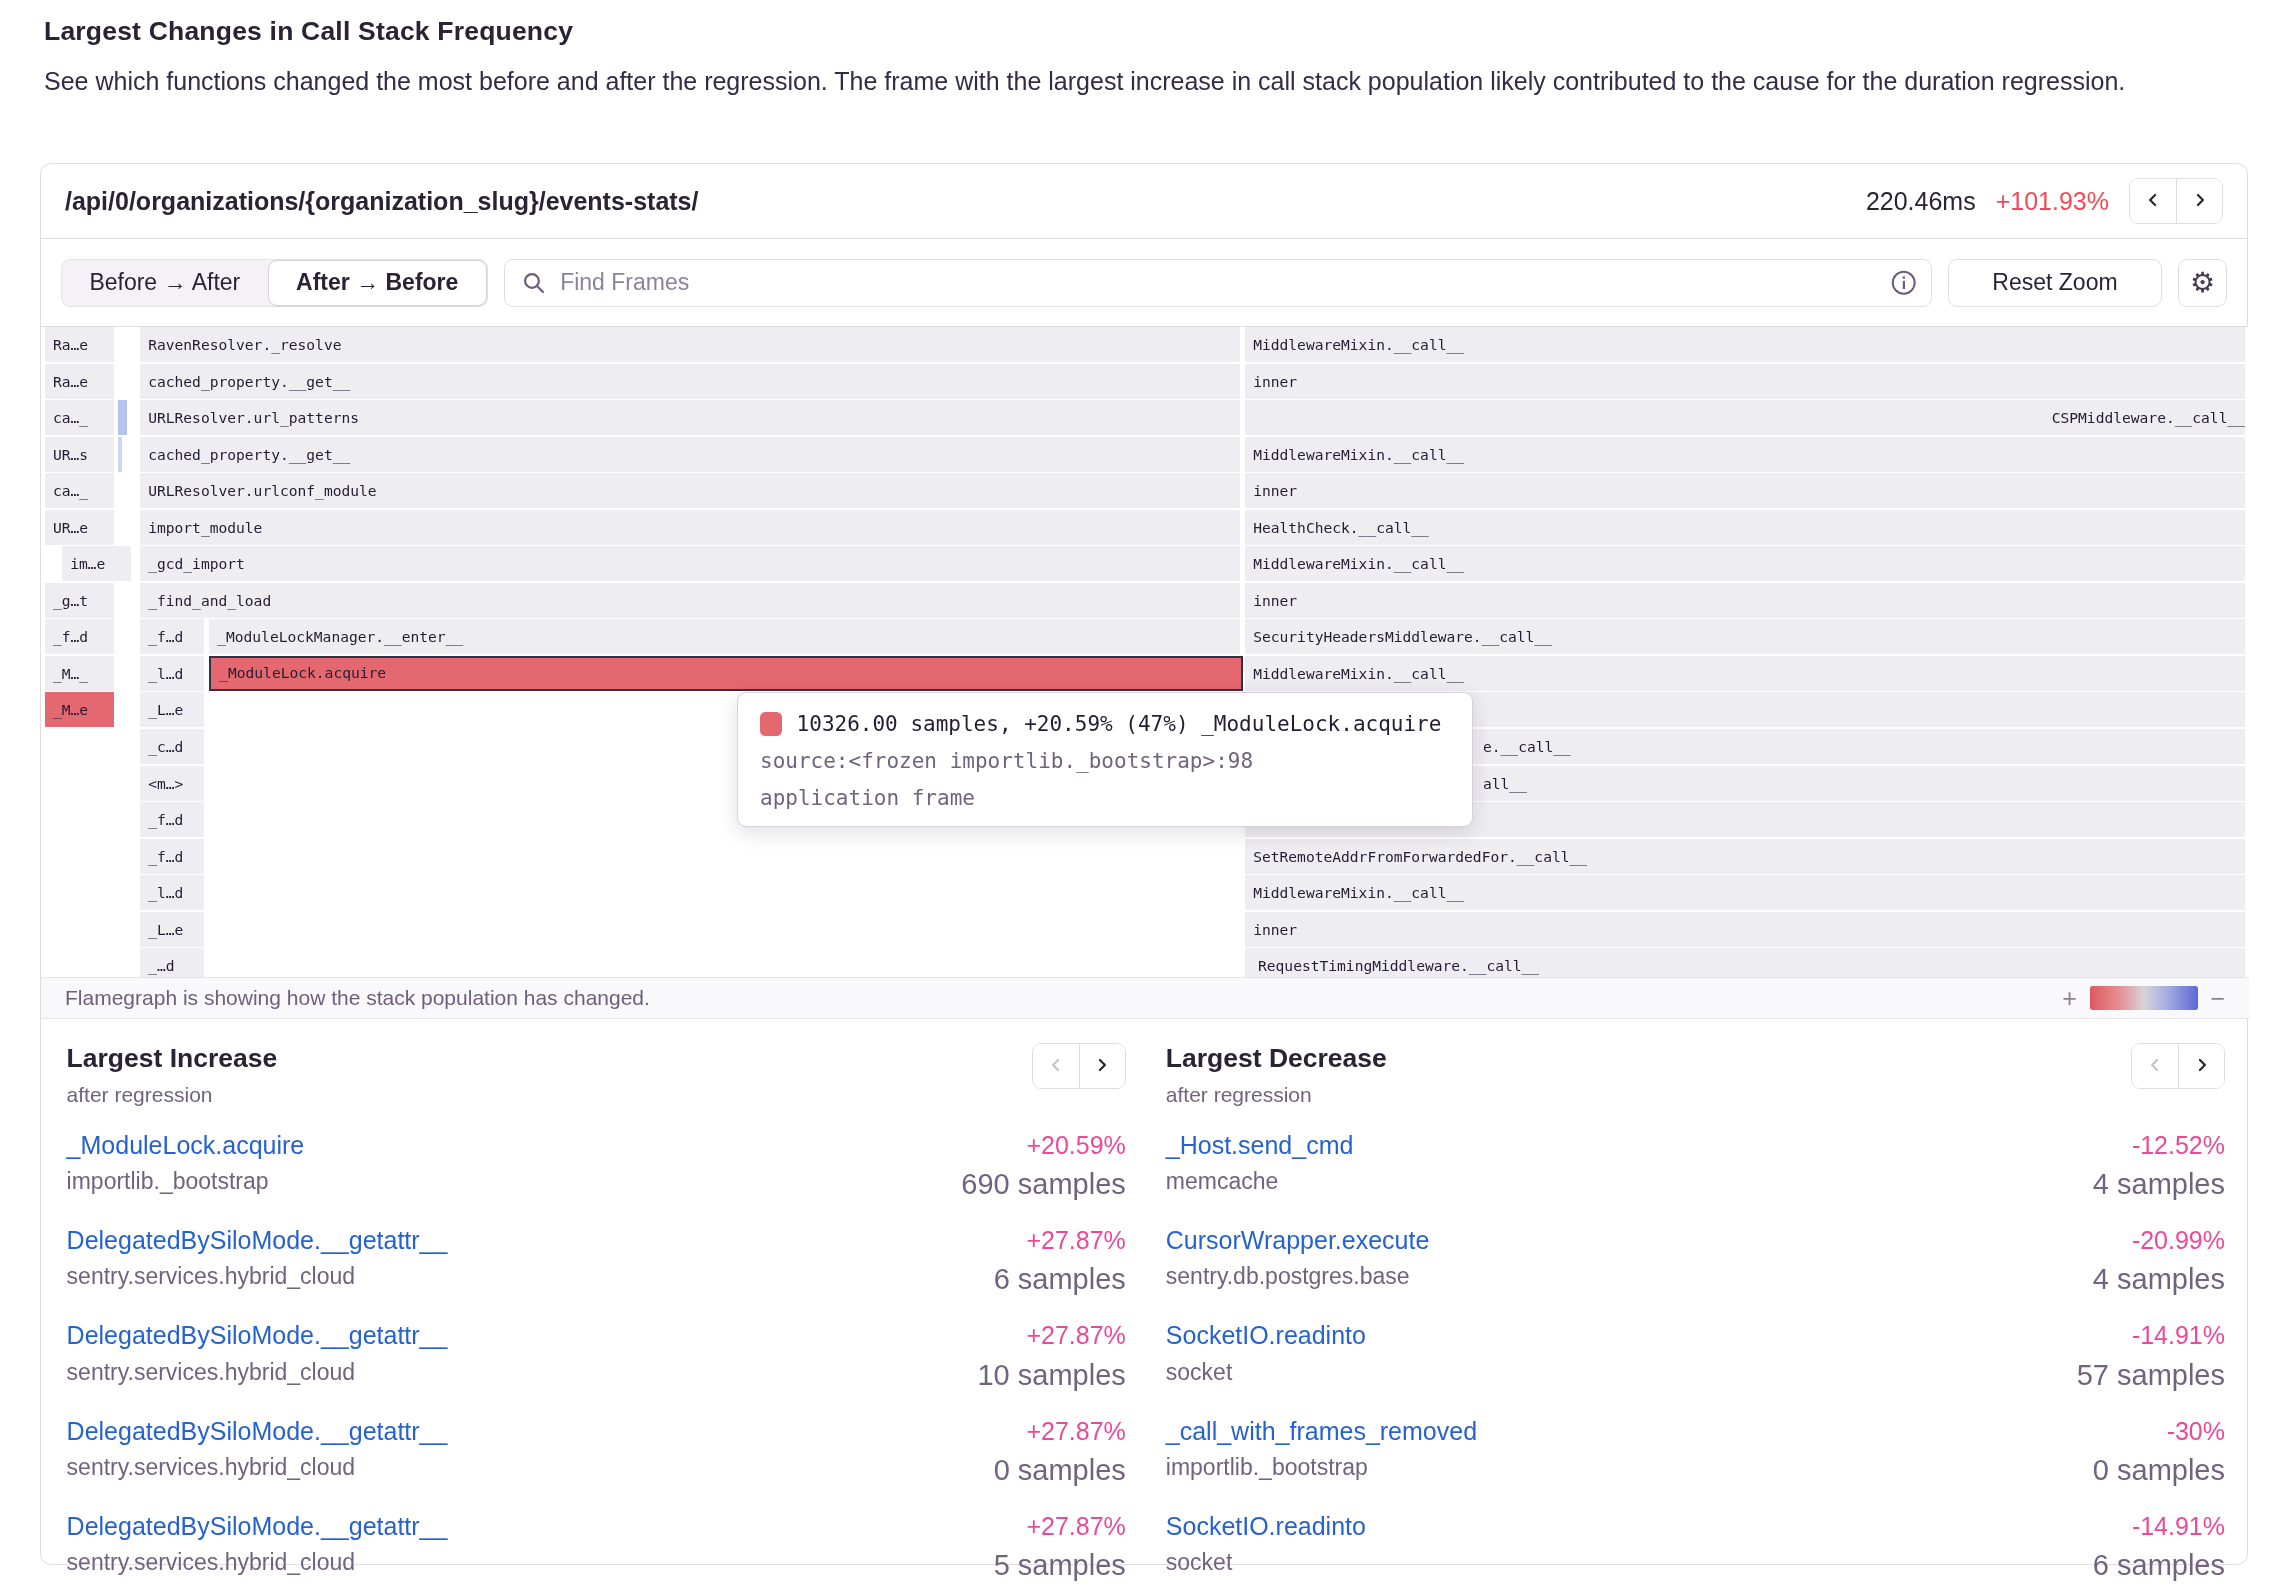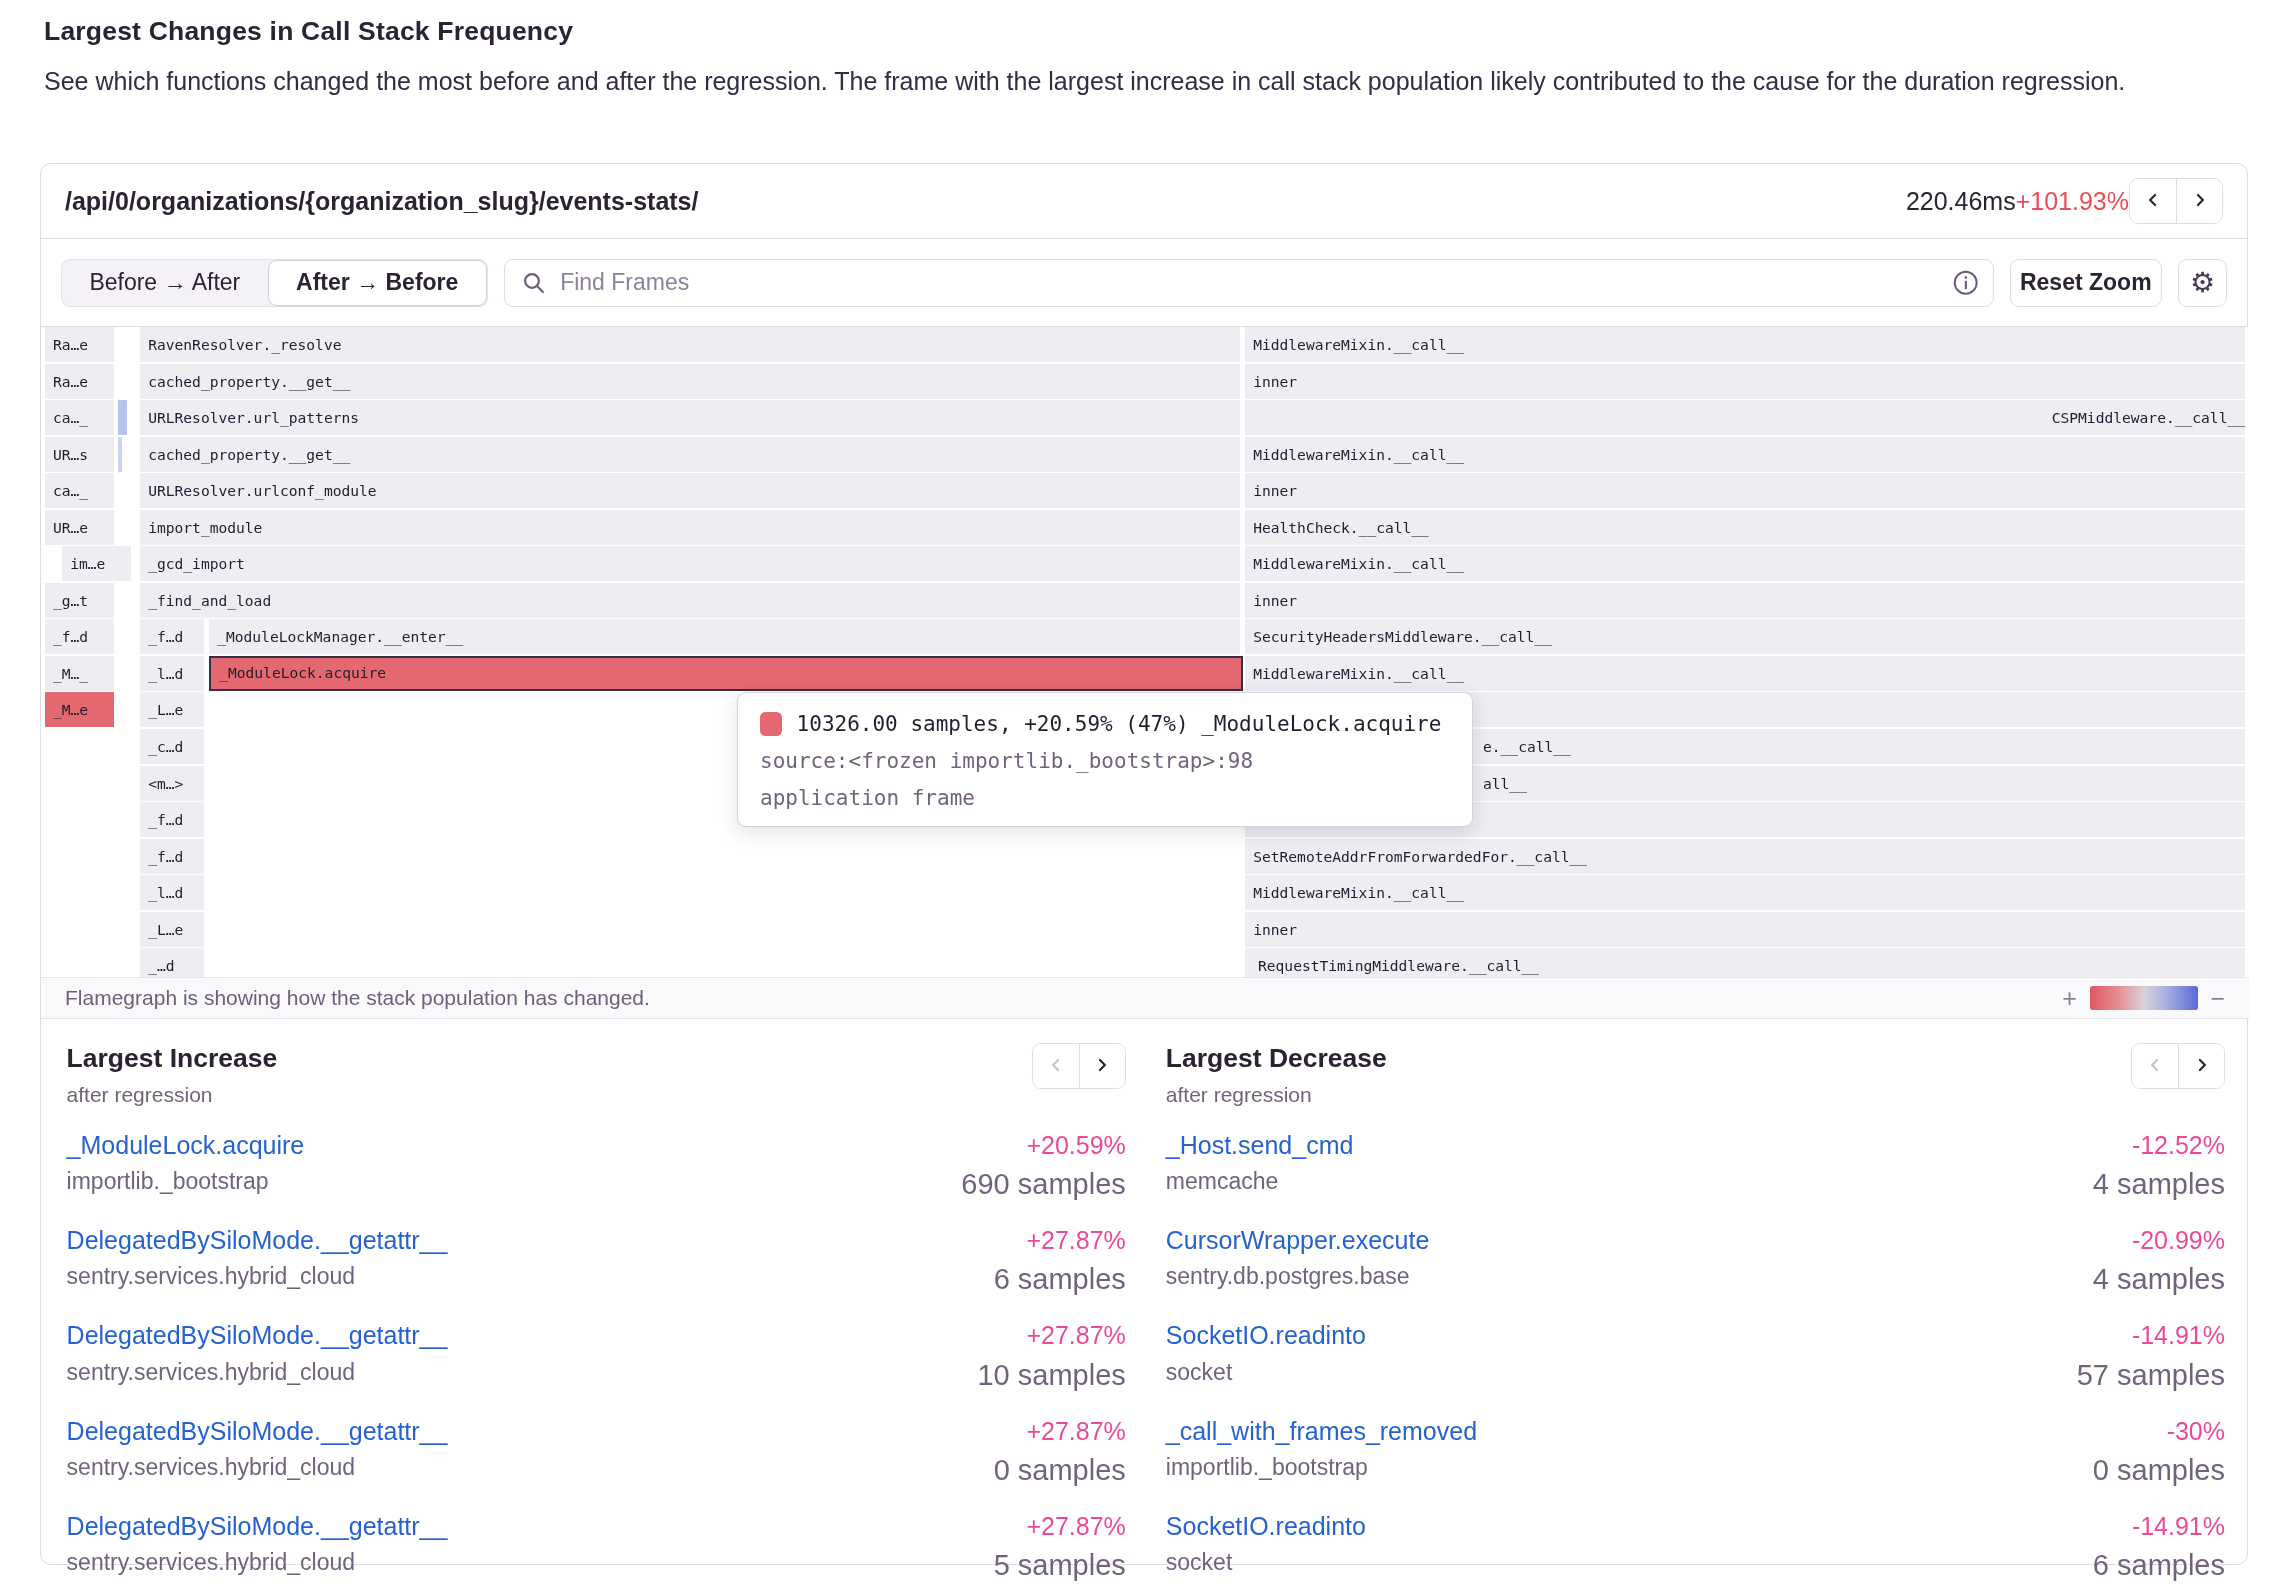--- a/index.html
+++ b/index.html
@@ -16,21 +16,21 @@
   .intro h1{font-size:26.5px;font-weight:700;letter-spacing:0.2px}
   .intro p{margin-top:14.6px;font-size:25px;line-height:38px;color:#342b44}
 
   .panel{position:absolute;left:40px;top:163px;width:2208px;height:1402px;
     border:0.9px solid var(--border);border-radius:11px;background:#fff}
 
   
   .txn-header{display:flex;align-items:center;justify-content:space-between;
     height:75px;padding:0 24px;border-bottom:0.9px solid var(--border)}
   .txn-path{font-size:25px;font-weight:700}
-  .txn-right{display:flex;align-items:center;}
+  .txn-right{display:flex;align-items:center;gap:20px}
   .duration{font-size:25px}
   .delta{font-size:25px;color:var(--delta-red)}
   .pager{display:inline-flex;border:0.9px solid var(--border);border-radius:9.1px;
     overflow:hidden;background:#fff}
   .pager button{width:46px;height:44px;background:#fff;border:none;cursor:pointer;
     display:flex;align-items:center;justify-content:center}
   .pager button + button{border-left:0.9px solid var(--border)}
   .pager svg{width:20px;height:20px;stroke:var(--text-dark);stroke-width:2.6;
     fill:none;stroke-linecap:round;stroke-linejoin:round}
   .pager button.disabled svg{stroke:var(--chevron-disabled)}
@@ -48,21 +48,21 @@
   .searchbox input{width:100%;height:48px;border:0.9px solid var(--border);
     border-radius:9.1px;padding:0 58px 0 55px;font-size:23px;
     font-family:"Liberation Sans",sans-serif;color:var(--text-dark);outline:none}
   .searchbox input::placeholder{color:var(--placeholder)}
   .search-icon{position:absolute;left:16.4px;top:11px;width:25.6px;height:25.6px}
   .search-icon svg{width:25.6px;height:25.6px;stroke:#6b5c7c;stroke-width:2.4;fill:none;
     stroke-linecap:round}
   .info-icon{position:absolute;right:14.6px;top:10px;width:27.4px;height:27.4px}
   .info-icon svg{width:27.4px;height:27.4px}
   .btn{height:48px;border:0.9px solid var(--border);border-radius:9.1px;background:#fff;
-    font-size:23px;font-weight:700;color:var(--text-dark);padding:0 9px;
+    font-size:23px;font-weight:400;color:var(--text-dark);padding:0 43px;
     font-family:"Liberation Sans",sans-serif;cursor:pointer;flex:none}
   .iconbtn{width:49px;padding:0;display:flex;align-items:center;justify-content:center;
     font-size:28px;font-weight:400;color:#473b56}
 
   
   .flame{position:absolute;left:0;top:163px;width:2208px;height:651px;overflow:hidden;
     background:#fff}
   .cell{position:absolute;height:35px;line-height:35px;background:var(--row-bg);
     font-family:"DejaVu Sans Mono",monospace;font-size:14.6px;color:#241c30;
     white-space:nowrap;overflow:hidden;padding-left:8.2px;cursor:pointer}

